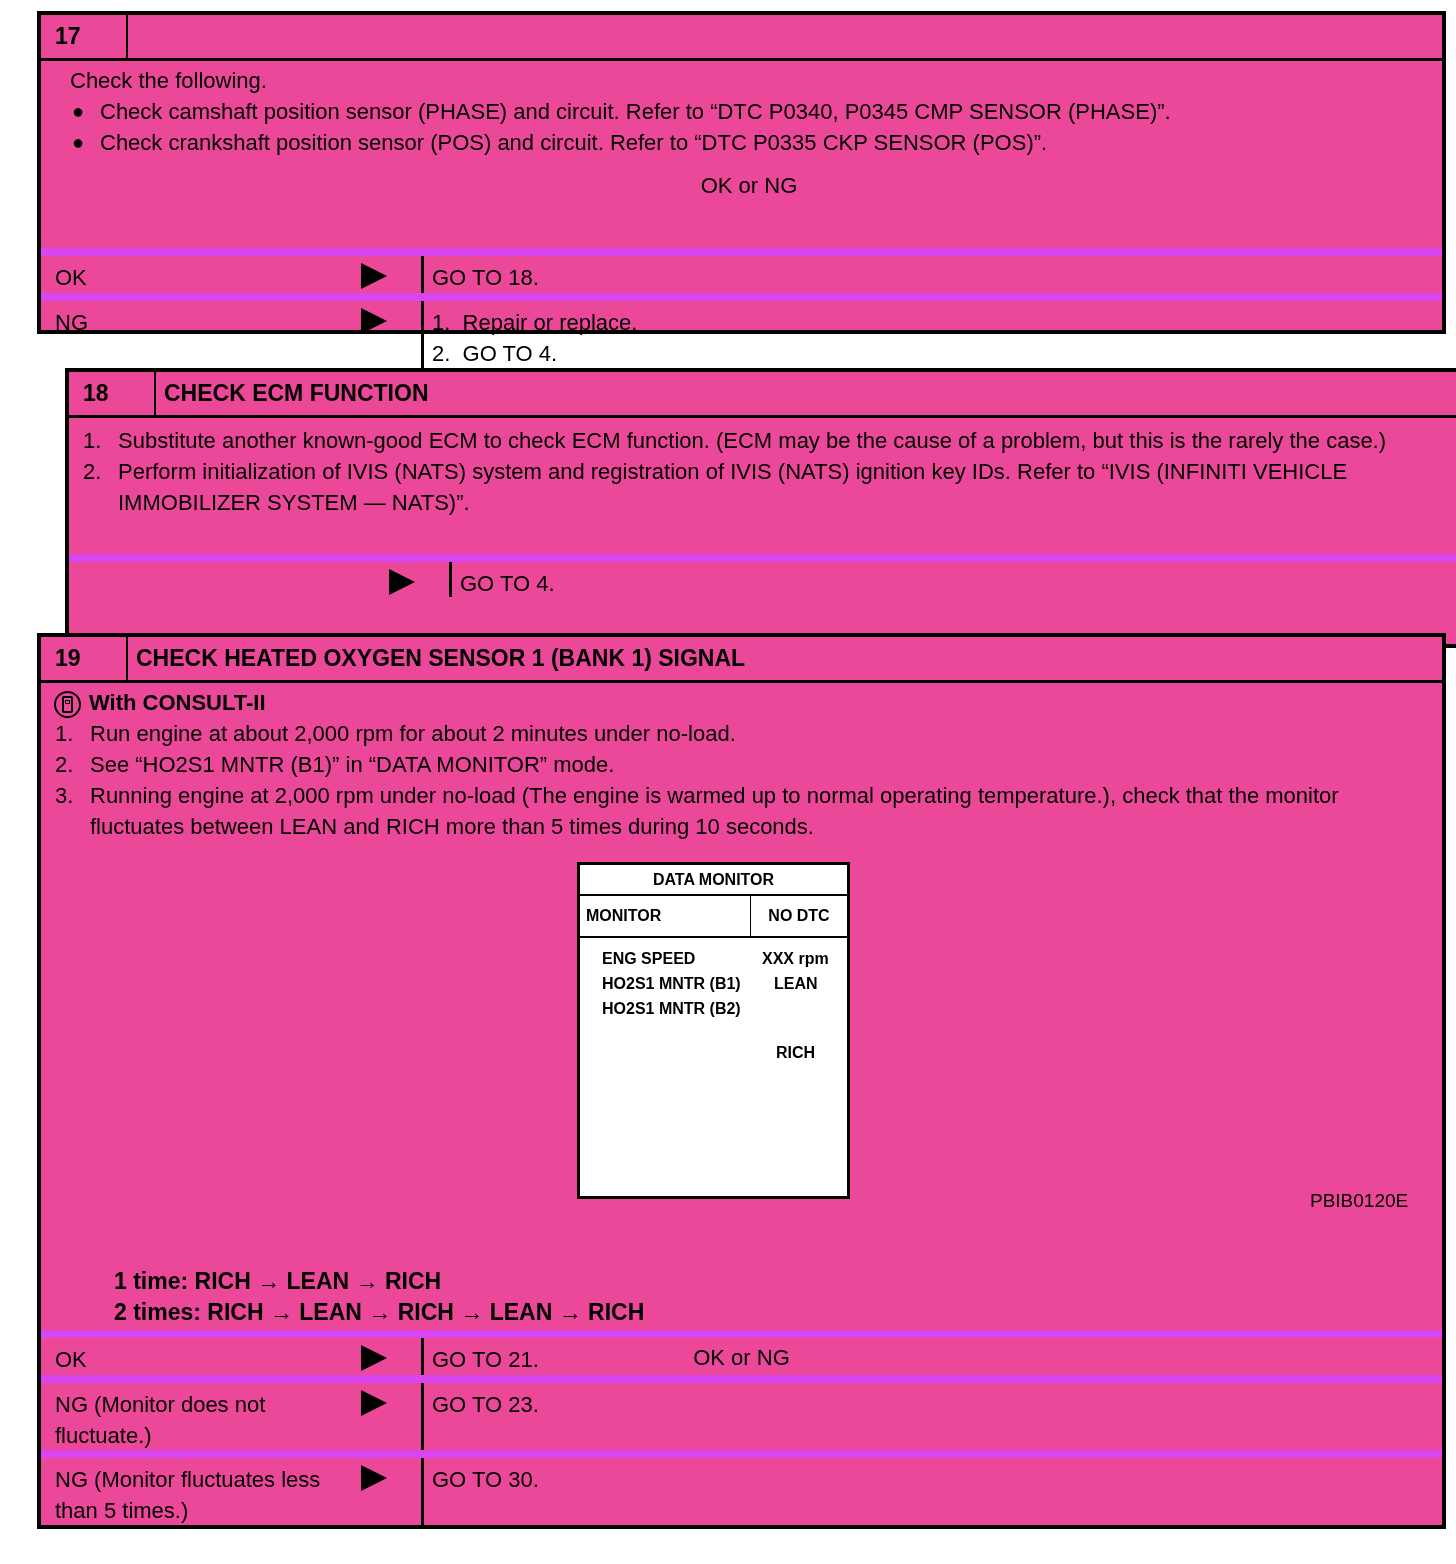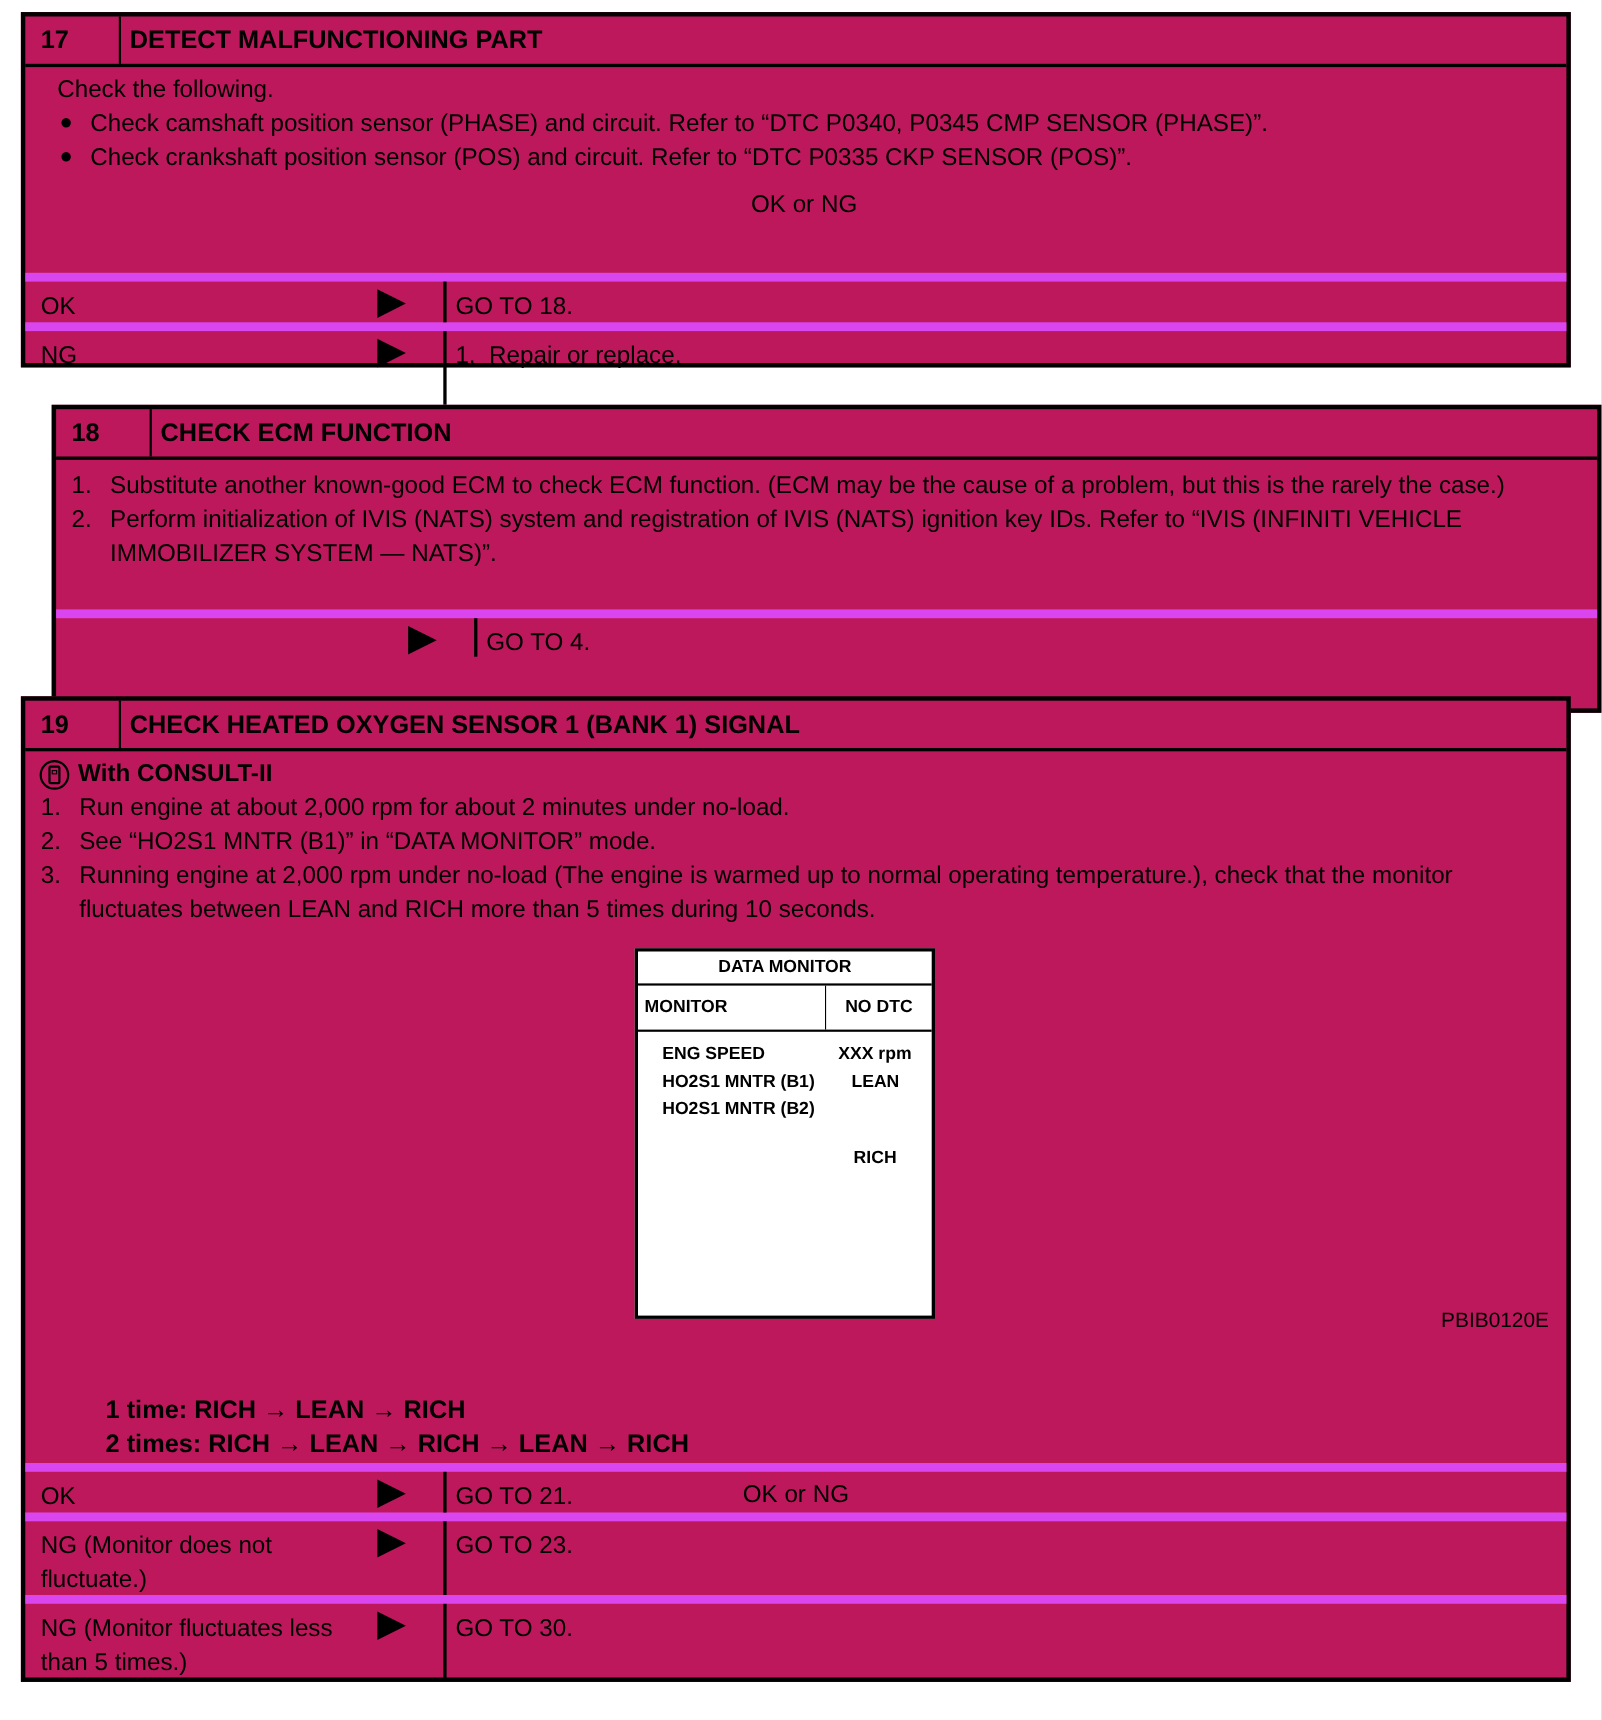--- a/index.html
+++ b/index.html
@@ -1,17 +1,17 @@
 <!DOCTYPE html>
 <html><head>
   <meta charset="utf-8">
   <style>
     html, body { margin: 0; padding: 0; background: #ffffff; }
     body { width: 1456px; height: 1564px; position: relative; font-family: "Liberation Sans", sans-serif; color: #000; }
-    .box { position: absolute; left: 19px; width: 1409px; border: 4px solid #000; box-sizing: border-box; background: #be185d; }
+    .box { position: absolute; left: 37px; width: 1409px; border: 4px solid #000; box-sizing: border-box; background: #ec4899; }
     .hdr { display: flex; height: 46px; border-bottom: 3px solid #000; box-sizing: border-box; }
     .hdr .num { width: 87px; border-right: 2px solid #000; font-weight: bold; font-size: 23px; line-height: 43px; padding-left: 14px; box-sizing: border-box; }
     .hdr .ttl { flex: 1; font-weight: bold; font-size: 23px; line-height: 43px; padding-left: 8px; }
     .body { padding: 4px 14px 0 14px; font-size: 22px; line-height: 31px; box-sizing: border-box; }
     .bul { display: flex; }
     .bul .dot { width: 28px; text-align: left; padding-left: 2px; font-size: 20px; }
     .ol { display: flex; }
     .ol .n { width: 35px; flex: none; }
     .ok-ng { text-align: center; font-weight: normal; font-size: 22px; line-height: 31px; }
     .row { display: flex; border-top: 8px solid #d946ef; font-size: 22px; line-height: 31px; box-sizing: border-box; }
@@ -33,21 +33,20 @@
     .dm .r .k { width: 160px; }
     .code { position: absolute; left: 1310px; top: 1190px; font-size: 19px; }
     .seq { font-weight: bold; font-size: 23px; line-height: 31px; padding-left: 49px; margin-left: 24px; }
   </style>
 </head>
 <body>
 
 <div class="box" style="top:11px; height:323px;">
   <div class="hdr">
     <div class="num">17</div>
-    <div class="ttl">DETECT MALFUNCTIONING PART</div>
   </div>
   <div class="body" style="height:187px;padding-left:29px;">
     <div>Check the following.</div>
     <div class="bul">
       <span class="dot">●</span>
       <span>Check camshaft position sensor (PHASE) and circuit. Refer to “DTC P0340, P0345 CMP SENSOR (PHASE)”.</span>
     </div>
     <div class="bul">
       <span class="dot">●</span>
       <span>Check crankshaft position sensor (POS) and circuit. Refer to “DTC P0335 CKP SENSOR (POS)”.</span>
@@ -63,20 +62,21 @@
         <div>GO TO 18.</div>
       </div>
   </div>
   <div class="row" style="flex:1; height:75px;">
     <div class="left">
         <span class="lbl">NG</span>
         <span class="arrow"></span>
       </div>
     <div class="right">
       <div style="white-space:pre;">1.  Repair or replace.</div>
+      <div style="white-space:pre;">2.  GO TO 4.</div>
     </div>
   </div>
 </div>
 
 <div class="box" style="top:368px; height:280px;margin-left:28px;">
   <div class="hdr">
     <div class="num">18</div>
     <div class="ttl">CHECK ECM FUNCTION</div>
   </div>
   <div class="body" style="height:136px; padding-top:7px;">

